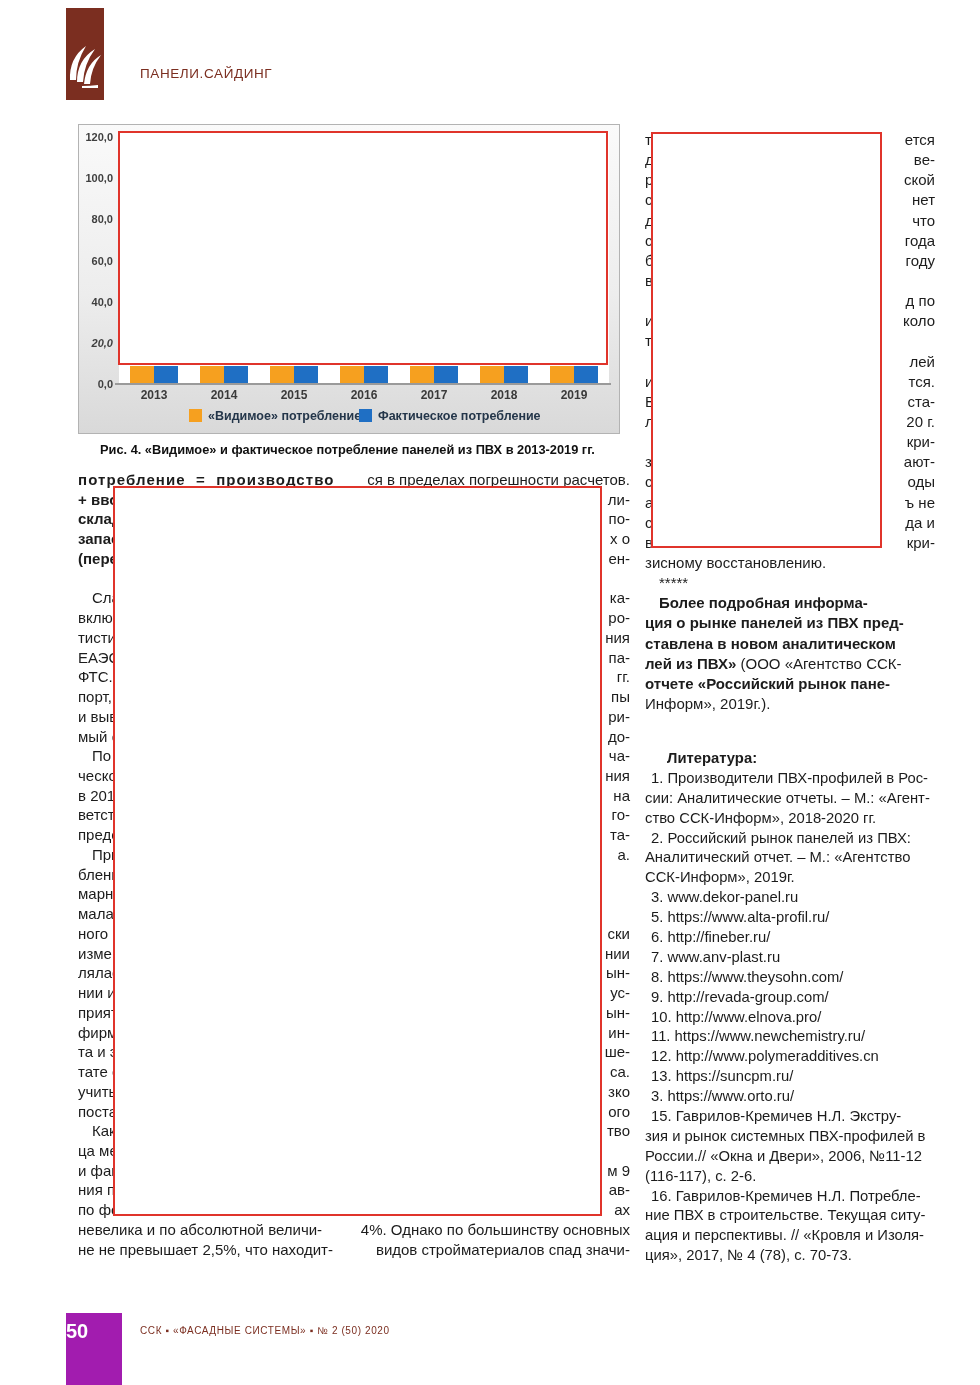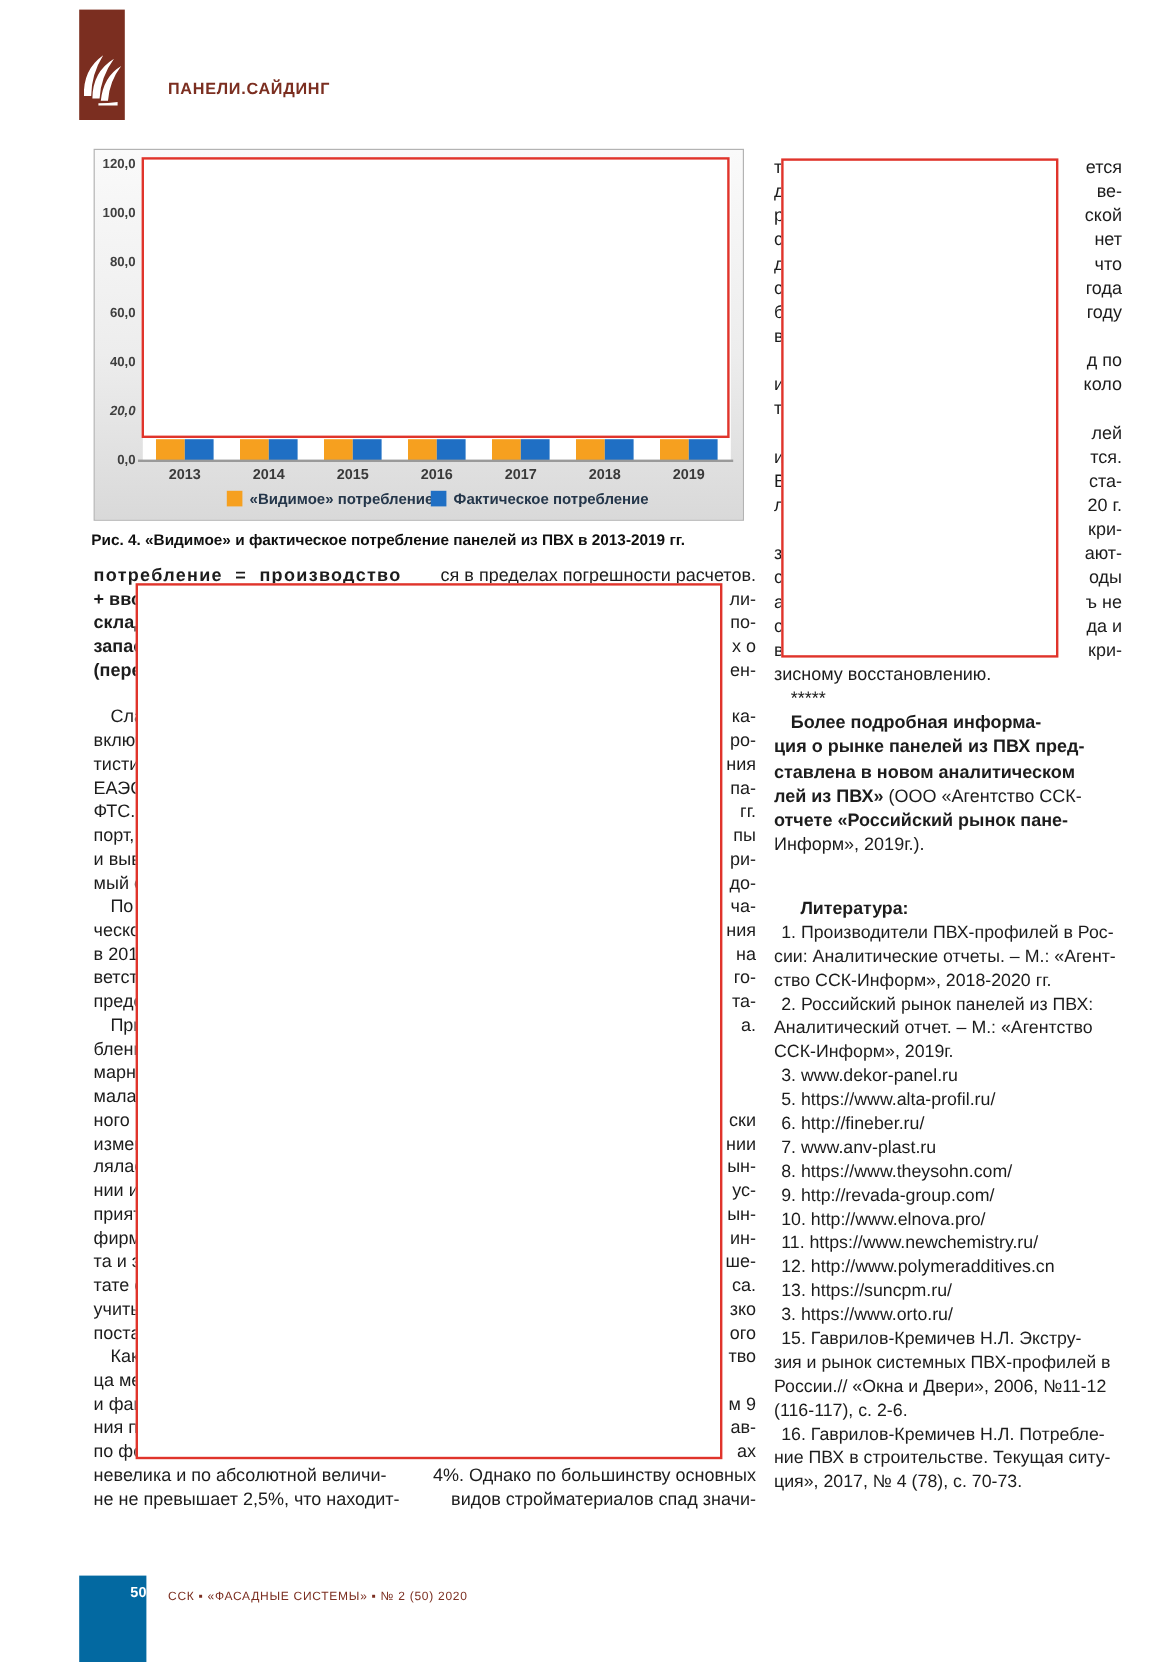--- a/index.html
+++ b/index.html
@@ -2,53 +2,53 @@
 <html><head>
 <meta charset="utf-8">
 <style>
   html,body{margin:0;padding:0;background:#fff;}
   .page{position:relative;width:980px;height:1385px;background:#fff;overflow:hidden;
         font-family:"Liberation Sans","DejaVu Sans",sans-serif;color:#1c1c1c;}
   .abs{position:absolute;}
   
   .logo{left:66px;top:8px;width:38px;height:92px;background:#7B2E20;}
   .logo svg{position:absolute;left:2px;bottom:6px;}
-  .brand{left:140px;top:66px;font-size:13.5px;font-weight:bold;letter-spacing:.6px;color:#7B2E20;}
+  .brand{left:140px;top:66px;font-size:13.5px;font-weight:normal;letter-spacing:.6px;color:#7B2E20;}
   
   .chartbox{left:78px;top:124px;width:540px;height:308px;
             background:linear-gradient(180deg,#fafafa 0%,#ededed 55%,#d9d9d9 100%);
             border:1px solid #b3b3b3;}
   .plot{left:40px;top:7px;width:490px;height:252px;background:#fff;}
   .ytick{left:0;width:34px;text-align:right;font-size:11px;font-weight:bold;color:#3f3f3f;height:14px;line-height:14px;}
   .baseline{left:36px;top:258px;width:496px;height:2px;background:#9a9a9a;}
   .bar{bottom:0;height:18px;}
   .xlab{top:263px;width:70px;text-align:center;font-size:12px;font-weight:bold;color:#3a3a3a;}
   .legend-item{top:284px;font-size:12.5px;font-weight:bold;color:#24364a;white-space:nowrap;}
   .lswatch{display:inline-block;width:13px;height:13px;vertical-align:-2px;margin-right:6px;}
-  .caption{left:76px;top:442px;width:540px;font-size:12.8px;font-weight:bold;color:#101010;}
+  .caption{left:100px;top:442px;width:540px;font-size:12.8px;font-weight:bold;color:#101010;}
   
   .col{white-space:nowrap;font-size:15px;}
   .row{height:19.74px;line-height:19.74px;overflow:visible;}
   .colA{left:78px;top:470px;width:272px;}
   .colB{left:358px;top:470px;width:272px;text-align:right;}
   .colC{left:645px;top:130px;width:290px;}
   .colC .row{height:20.15px;line-height:20.15px;display:flex;justify-content:space-between;}
   .colC .row.full{display:block;}
   .b{font-weight:bold;}
   .sp{letter-spacing:1.1px;word-spacing:5px;}
   .i1{padding-left:14px;}
   .i3{padding-left:6px;}
   .lit{left:645px;top:729px;width:292px;font-size:14.8px;}
   .lit .row{height:19.9px;line-height:19.9px;white-space:nowrap;}
   .lit-title{height:22px;line-height:20px;font-weight:bold;padding-left:22px;margin-top:20px;}
   
   .redaction{background:#fff;border:2px solid #E0342B;box-sizing:border-box;z-index:10;}
   
-  .fnum{left:66px;top:1313px;width:56px;height:72px;background:#0369a1;color:#fff;
-        font-weight:bold;font-size:12px;text-align:right;padding-top:7px;box-sizing:border-box;}
+  .fnum{left:66px;top:1313px;width:56px;height:72px;background:#a21caf;color:#fff;
+        font-weight:bold;font-size:20px;text-align:left;padding-top:7px;box-sizing:border-box;}
   .ftext{left:140px;top:1325px;font-size:10px;color:#7B2E20;letter-spacing:.6px;font-weight:500;}
 </style>
 </head>
 <body>
 
 <div class="page">
 
   <div class="abs logo">
     <svg width="34" height="58" viewBox="0 0 34 58">
       <path d="M2 44 Q1 22 18 10 Q8 26 8 44 Z" fill="#ffffff"></path>
@@ -298,20 +298,21 @@
       <div class="row i3">11. https://www.newchemistry.ru/</div>
       <div class="row i3">12. http://www.polymeradditives.cn</div>
       <div class="row i3">13. https://suncpm.ru/</div>
       <div class="row i3">3. https://www.orto.ru/</div>
       <div class="row i3">15. Гаврилов-Кремичев Н.Л. Экстру-</div>
       <div class="row">зия и рынок системных ПВХ-профилей в</div>
       <div class="row">России.// «Окна и Двери», 2006,  №11-12</div>
       <div class="row">(116-117), с. 2-6.</div>
       <div class="row i3">16. Гаврилов-Кремичев Н.Л. Потребле-</div>
       <div class="row">ние ПВХ в строительстве. Текущая ситу-</div>
+      <div class="row">ация и перспективы. // «Кровля и Изоля-</div>
       <div class="row">ция», 2017, № 4 (78), с. 70-73.</div>
     </div>
 
   <div id="redactions">
       <div class="abs redaction" style="left:118px;top:131px;width:490px;height:234px;border-color:#E0342B;"></div>
       <div class="abs redaction" style="left:651px;top:132px;width:231px;height:416px;border-color:#E0342B;"></div>
       <div class="abs redaction" style="left:113px;top:486px;width:489px;height:730px;border-color:#E0342B;"></div>
     </div>
 
   <div class="abs fnum">50</div>

